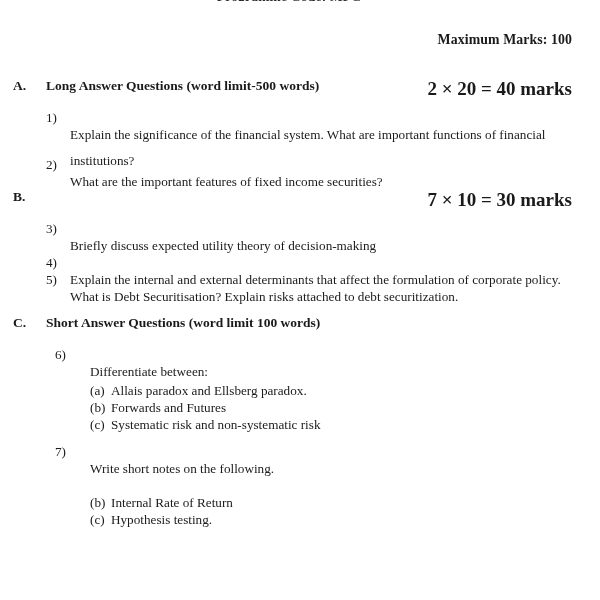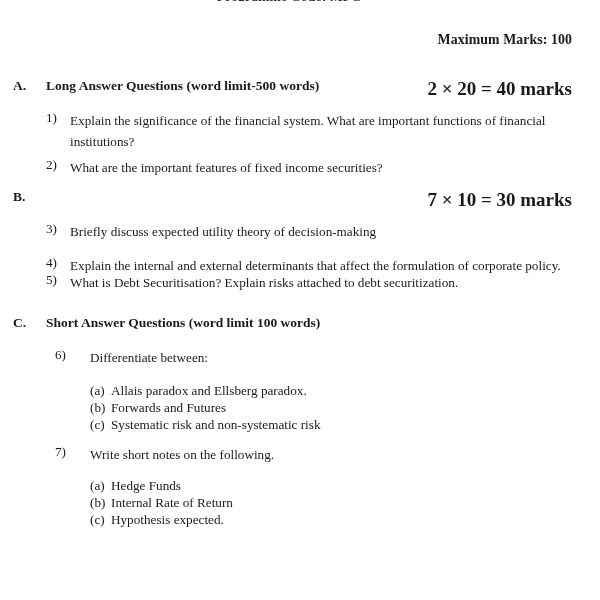--- a/index.html
+++ b/index.html
@@ -110,23 +110,23 @@
     left: 0;
     width: 600px;
   }
   .question .q-num {
     position: absolute;
     top: 0;
     font-size: 13.2px;
   }
   .question .q-text {
     position: absolute;
-    top: 0;
-    font-size: 13.2px;
-    line-height: 21px;
+    top: 12px;
+    font-size: 13.2px;
+    line-height: 26px;
   }
 
   
   .indent-a .q-num  { left: 46px; }
   .indent-a .q-text { left: 70px; width: 500px; }
 
   
   .indent-b .q-num  { left: 55px; }
   .indent-b .q-text { left: 90px; width: 480px; }
 
@@ -223,23 +223,20 @@
   </div>
   <div class="subitem" id="q6c">
     <span class="sub-label">(c)</span><span>Systematic risk and non-systematic risk</span>
   </div>
 
   <div class="question indent-b" id="q7">
     <span class="q-num">7)</span>
     <span class="q-text">Write short notes on the following.</span>
   </div>
 
-  <div class="subitem" id="q7a">
-    <span class="sub-label">(a)</span><span>Hedge Funds</span>
-  </div>
   <div class="subitem" id="q7b">
     <span class="sub-label">(b)</span><span>Internal Rate of Return</span>
   </div>
   <div class="subitem" id="q7c">
-    <span class="sub-label">(c)</span><span>Hypothesis expected.</span>
+    <span class="sub-label">(c)</span><span>Hypothesis testing.</span>
   </div>
 
 </div>
 
 </body></html>

